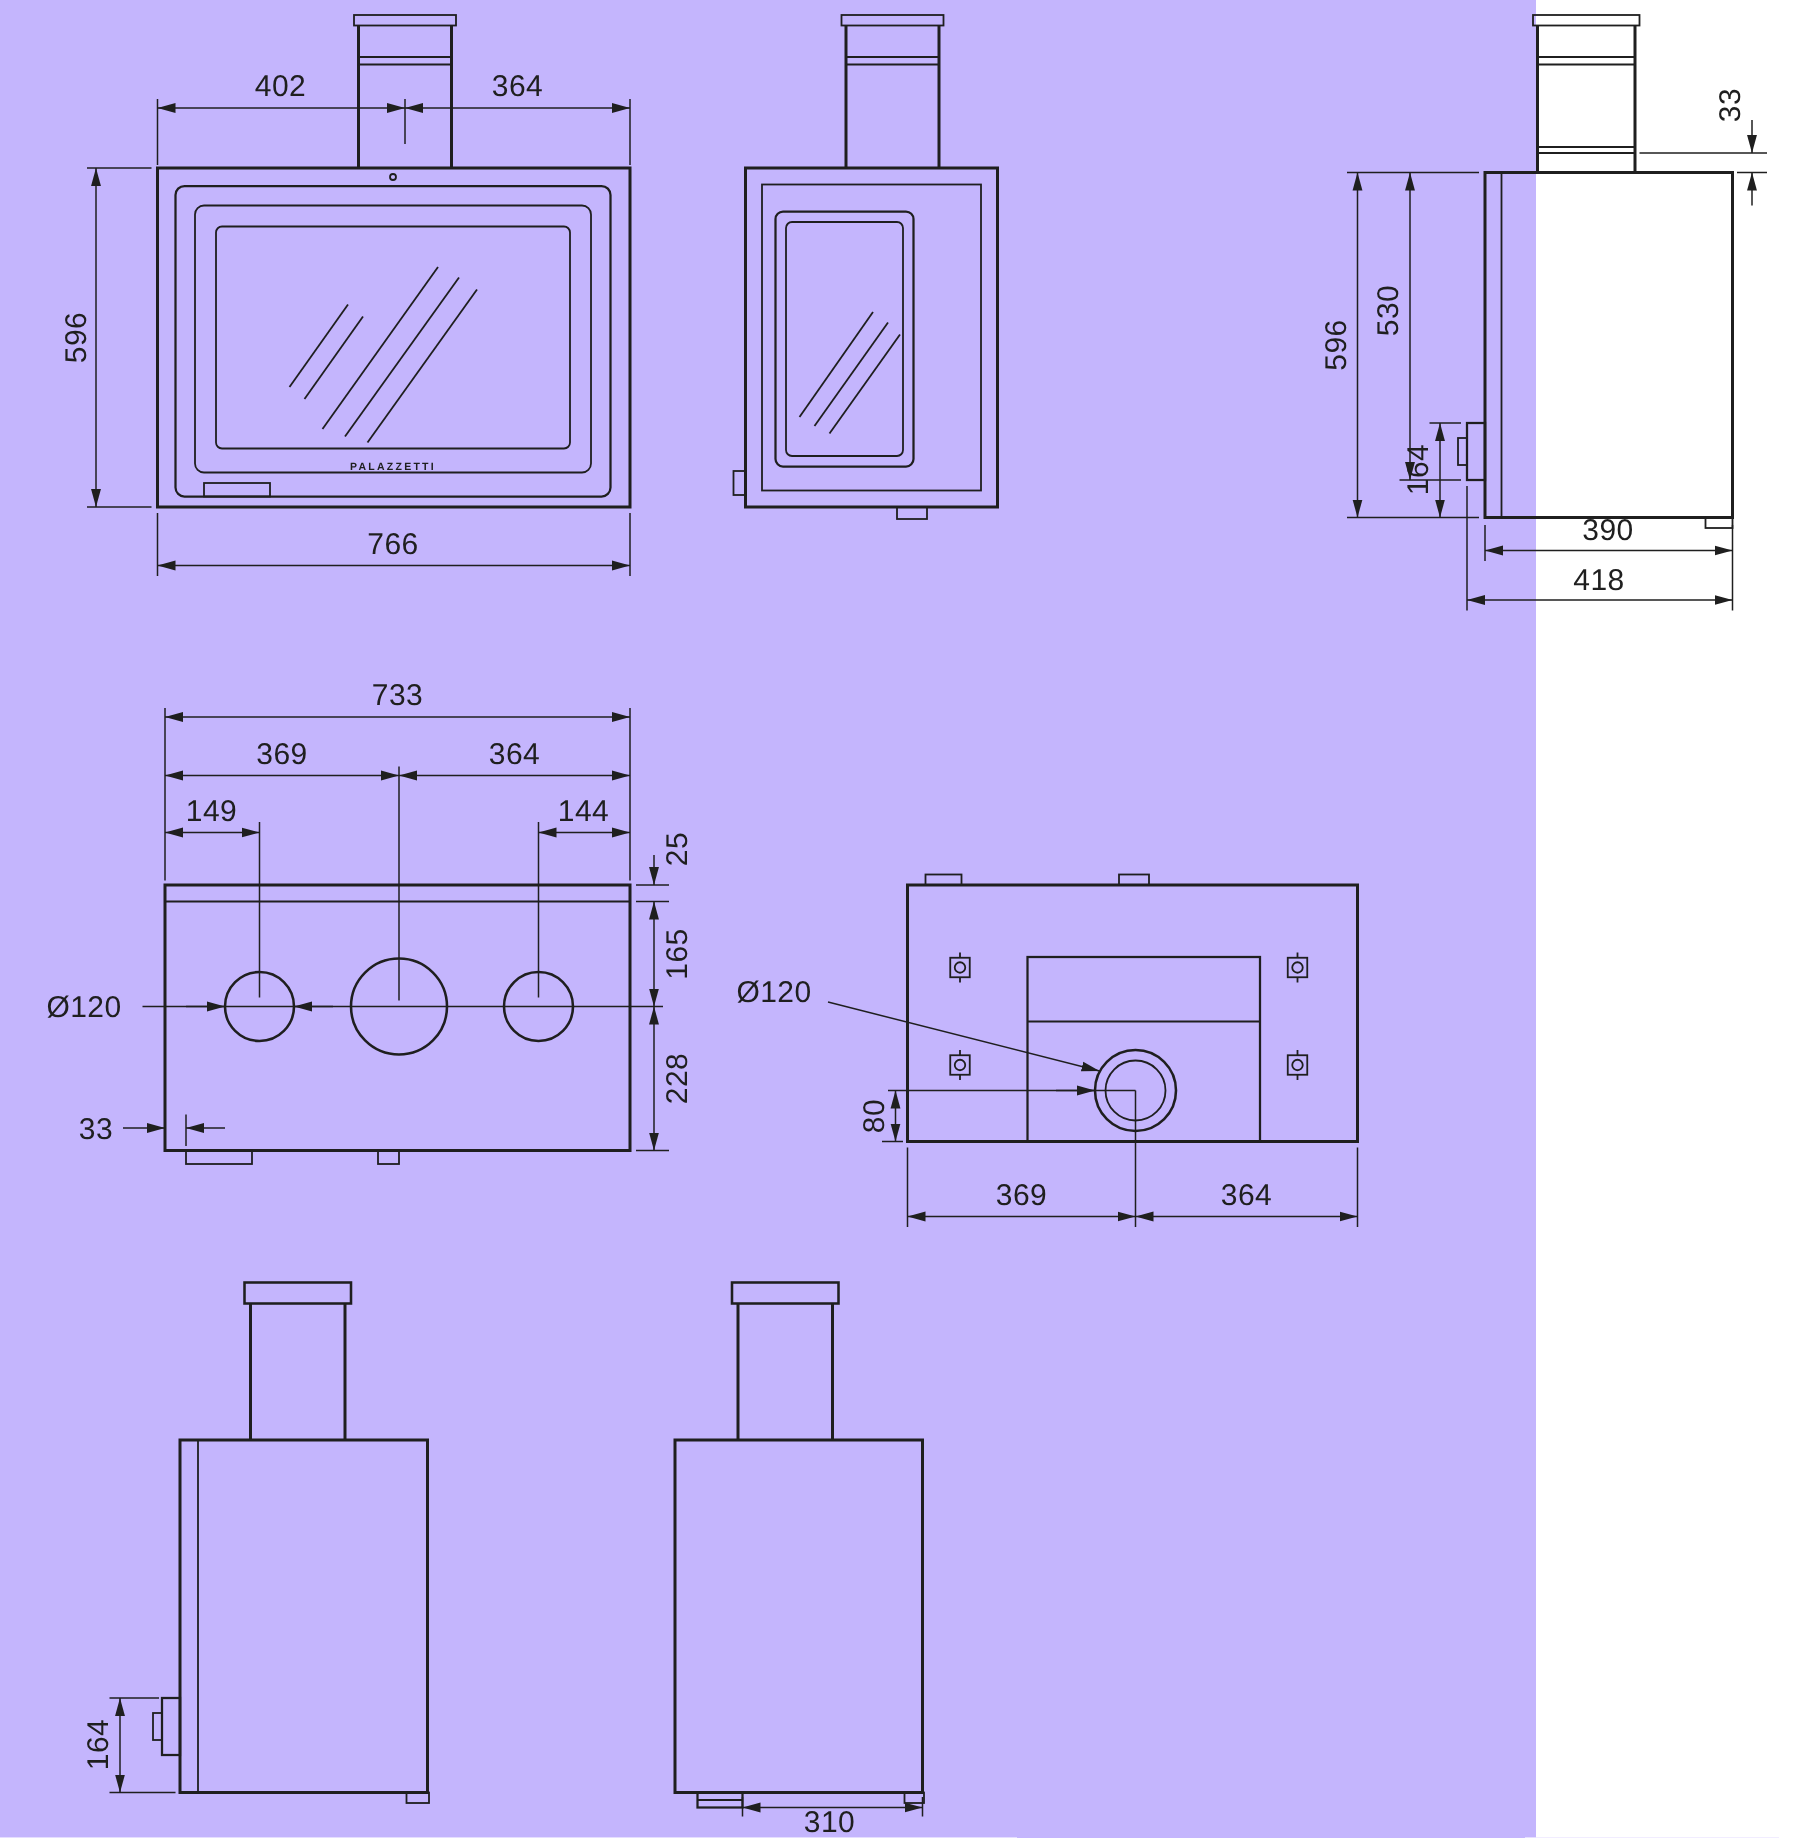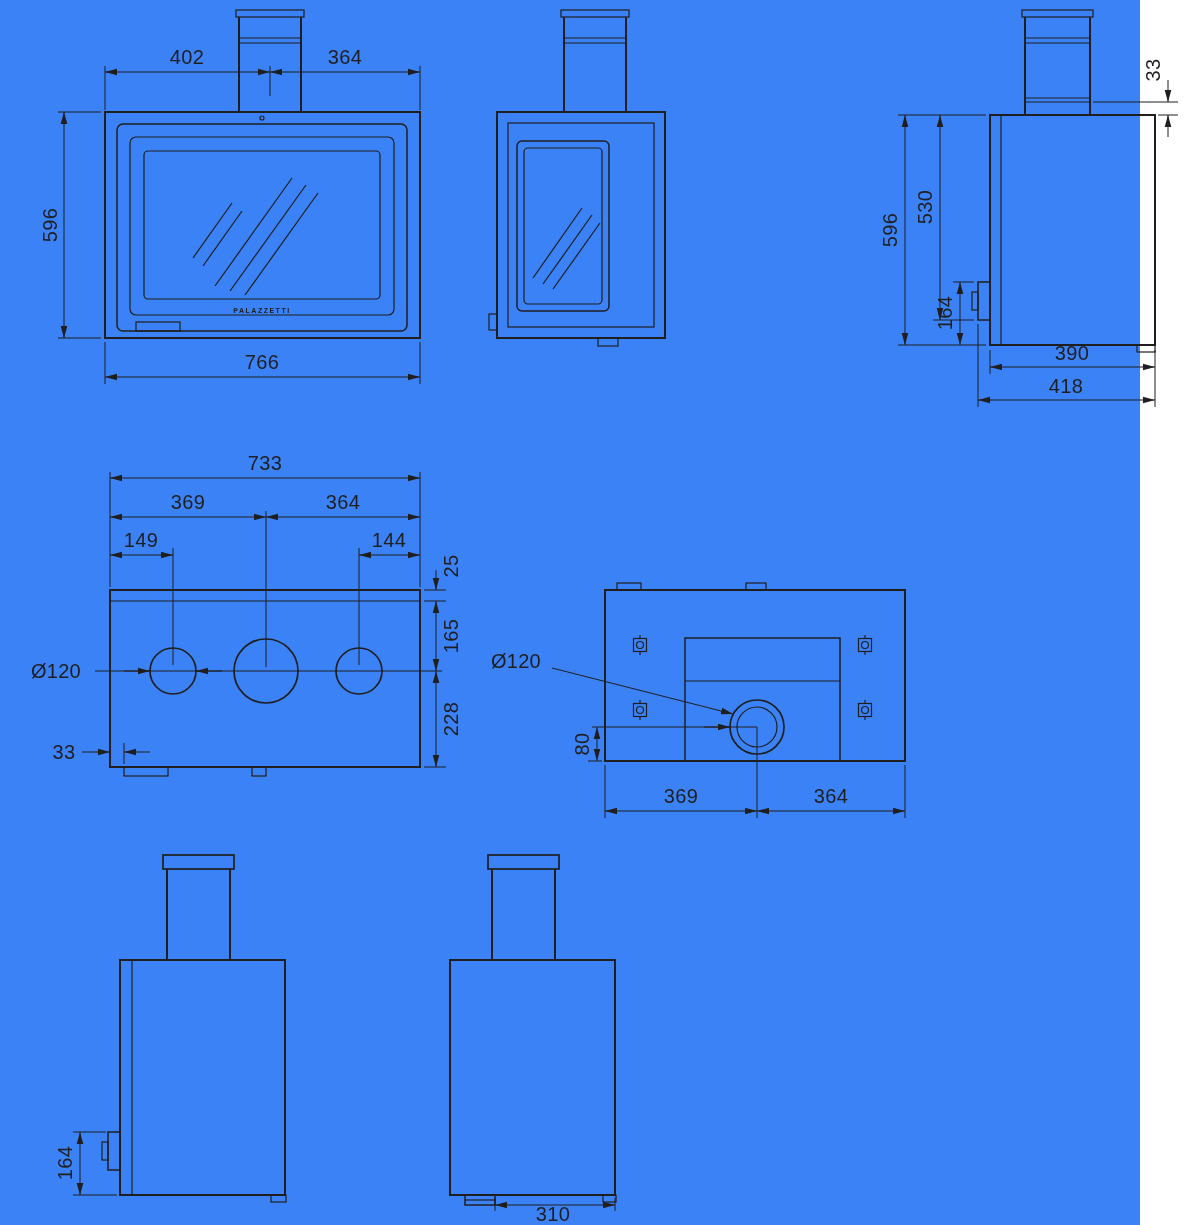--- a/index.html
+++ b/index.html
@@ -1,16 +1,16 @@
 <!DOCTYPE html>
 <html><head>
 <meta charset="utf-8">
 <style>
   html,body { margin:0; padding:0; background:#ffffff; }
-  .stage { width:1140px; height:1225px; background:#3b82f6; position:relative; }
+  .stage { width:1024px; height:1225px; background:#c4b5fd; position:relative; }
   svg { display:block; font-family:"Liberation Sans", sans-serif; }
   .o   { fill:none; stroke:#1f1f1f; stroke-width:2; }
   .o15 { fill:none; stroke:#1f1f1f; stroke-width:1.7; }
   .t15 { fill:none; stroke:#1f1f1f; stroke-width:1.5; }
   .t   { fill:none; stroke:#1f1f1f; stroke-width:1.2; }
   .d   { fill:none; stroke:#1f1f1f; stroke-width:1; }
   .dt  { font-size:20px; fill:#1f1f1f; letter-spacing:0.3px; }
   .logo{ font-size:7px; fill:#1f1f1f; letter-spacing:1.5px; font-weight:bold; }
 </style>
 </head>

